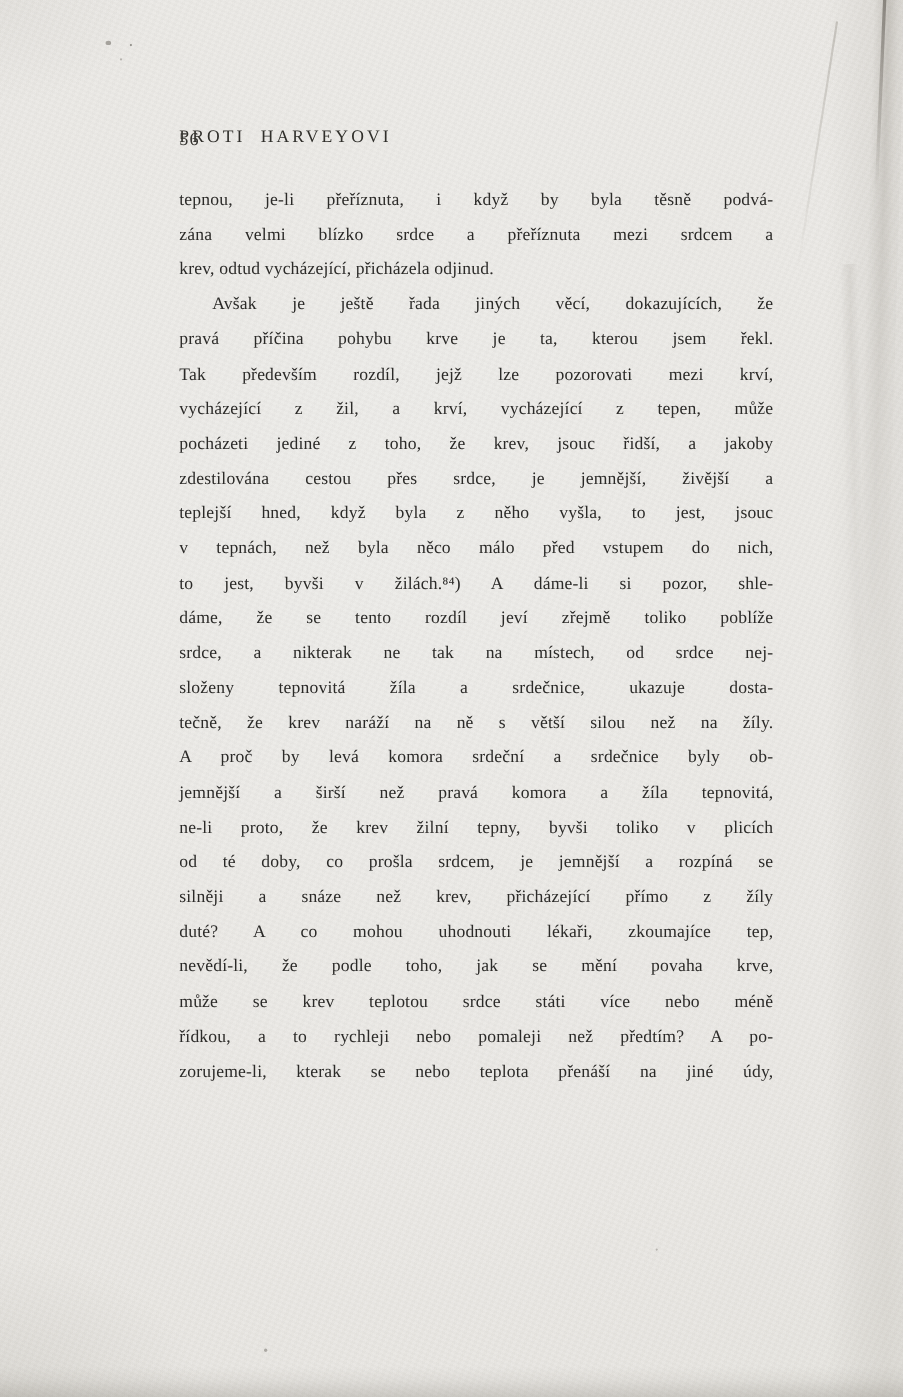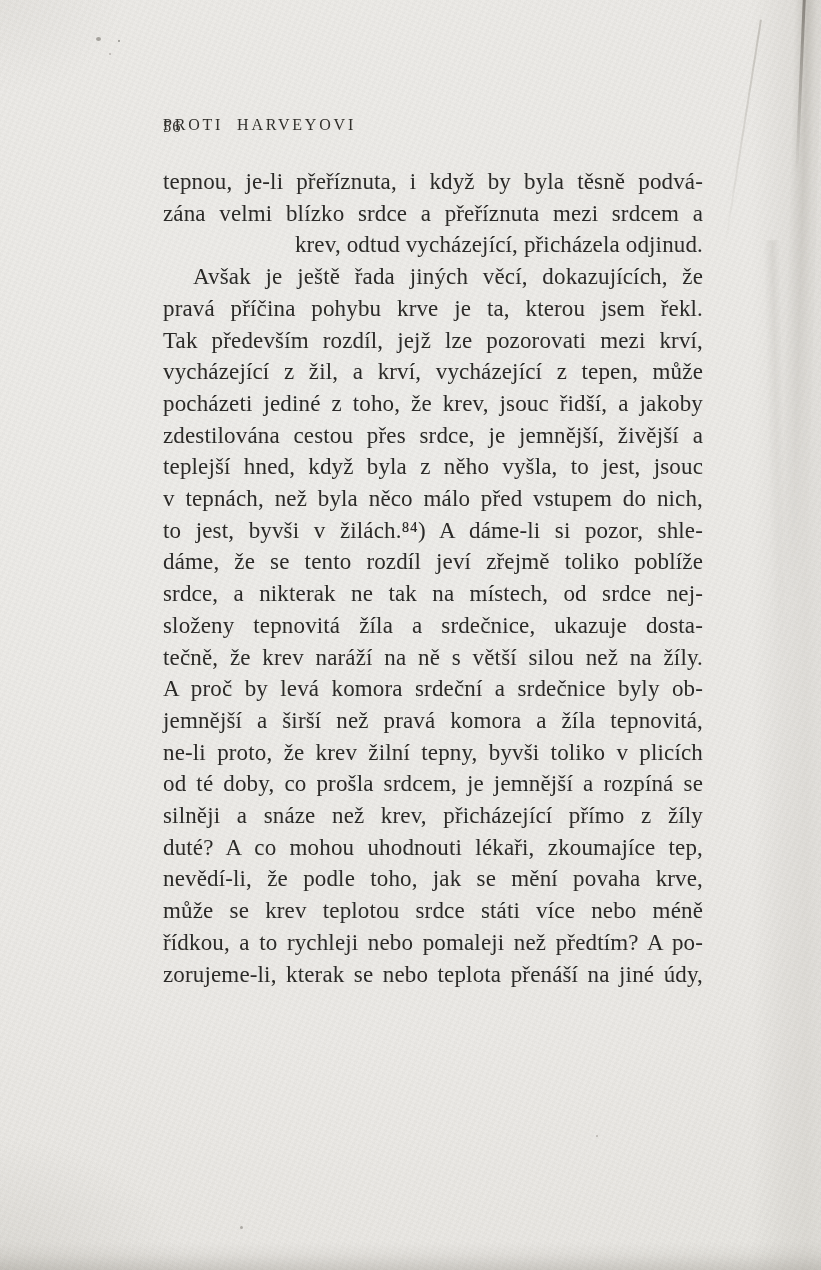--- a/index.html
+++ b/index.html
@@ -37,27 +37,27 @@
   }
   .running-title {
     display: block; text-align: left;
     font-size: 16px; letter-spacing: 2.8px; word-spacing: 7px;
     color: #302f2b;
   }
   
   .body-text {
     position: absolute;
     left: 163px; top: 166px; width: 540px;
-    font-size: 23px;
+    font-size: 16px;
     color: var(--ink, #2b2a28);
   }
   .paragraph { margin: 0; }
   .line {
     line-height: 31.7px;
-    text-align: right;
+    text-align: left;
     letter-spacing: 0.15px;
     white-space: normal;
   }
   .line.just {
     text-align: justify;
     text-align-last: justify;
   }
   .line.indent { text-indent: 30px; }
   
   .crease-band-right {

